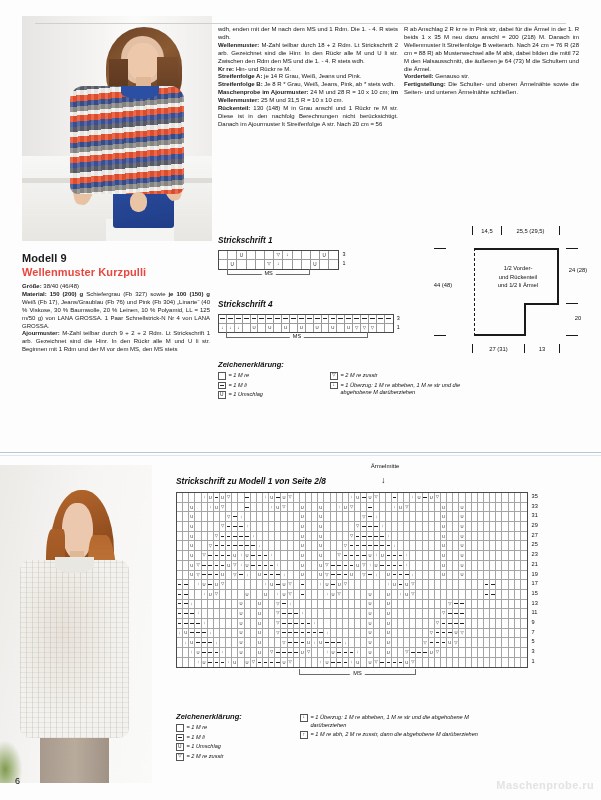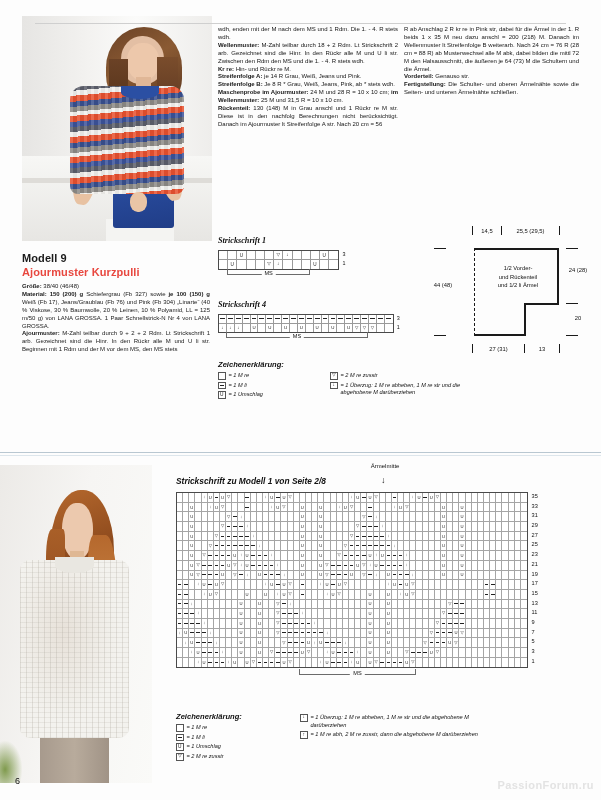--- a/index.html
+++ b/index.html
@@ -131,21 +131,21 @@
 
   .model-num { position:absolute; left:22px; top:252px; font-size:11px;
                font-weight:bold; color:#1b1b1b; letter-spacing:.1px; }
   .model-name{ position:absolute; left:22px; top:266px; font-size:11px;
                font-weight:bold; color:#e8473f; letter-spacing:.1px; }
   .col-left-body { position:absolute; left:22px; top:283px; width:188px;
                    font-size:6.0px; line-height:7.9px; text-align:justify; }
 
   
   .sec-title { position:absolute; font-style:italic; font-weight:bold;
-               font-size:8.2px; color:#111;font-family:Liberation Serif, serif; }
+               font-size:8.2px; color:#111; }
 
   
   .grid { position:absolute; border:1px solid #4a4a4a; display:grid; background:#fff; }
   .cell { border-right:1px solid #9a9a9a; border-bottom:1px solid #9a9a9a;
           position:relative; display:flex; align-items:center; justify-content:center;
           font-size:4.6px; color:#222; font-family:"Liberation Sans",sans-serif; }
   .cell:last-child { border-right:none; }
 
   
   .msbracket { position:absolute; }
@@ -208,21 +208,21 @@
     <div class="m-armL"></div>
     <div class="m-armR"></div>
     <div class="m-top"></div>
     <div class="m-neckline"></div>
     <div class="m-hand"></div>
   </div>
 
   <div class="hr-thin hr-top"></div>
 
   <div class="model-num">Modell 9</div>
-  <div class="model-name">Ajourmuster Kurzpulli</div>
+  <div class="model-name">Wellenmuster Kurzpulli</div>
   <div class="col-left-body"><b>Größe:</b> 38/40 (46/48)<br><b>Material: 150 (200) g</b> Schiefergrau (Fb 327) sowie <b>je 100 (150) g</b> Weiß (Fb 17), Jeans/Graublau (Fb 76) und Pink (Fb 304) „Linarte“ (40 % Viskose, 30 % Baumwolle, 20 % Leinen, 10 % Polyamid, LL = 125 m/50 g) von LANA GROSSA. 1 Paar Schnellstrick-N Nr 4 von LANA GROSSA.<br><b>Ajourmuster:</b> M-Zahl teilbar durch 9 + 2 + 2 Rdm. Lt Strickschrift 1 arb. Gezeichnet sind die Hinr. In den Rückr alle M und U li str. Beginnen mit 1 Rdm und der M vor dem MS, den MS stets</div>
 
   <div class="col col-mid">wdh, enden mit der M nach dem MS und 1 Rdm. Die 1. - 4. R stets wdh.<br><b>Wellenmuster:</b> M-Zahl teilbar durch 18 + 2 Rdm. Lt Strickschrift 2 arb. Gezeichnet sind die Hinr. In den Rückr alle M und U li str. Zwischen den Rdm den MS und die 1. - 4. R stets wdh.<br><b>Kr re:</b> Hin- und Rückr re M.<br><b>Streifenfolge A:</b> je 14 R Grau, Weiß, Jeans und Pink.<br><b>Streifenfolge B:</b> Je 8 R * Grau, Weiß, Jeans, Pink, ab * stets wdh.<br><b>Maschenprobe im Ajourmuster:</b> 24 M und 28 R = 10 x 10 cm; <b>im Wellenmuster:</b> 25 M und 31,5 R = 10 x 10 cm.<br><b>Rückenteil:</b> 130 (148) M in Grau anschl und 1 Rückr re M str. Diese ist in den nachfolg Berechnungen nicht berücksichtigt. Danach im Ajourmuster lt Streifenfolge A str. Nach 20 cm = 56</div>
 
   <div class="col col-right">R ab Anschlag 2 R kr re in Pink str, dabei für die Ärmel in der 1. R beids 1 x 35 M neu dazu anschl = 200 (218) M. Danach im Wellenmuster lt Streifenfolge B weiterarb. Nach 24 cm = 76 R (28 cm = 88 R) ab Musterwechsel alle M abk, dabei bilden die mittl 72 M den Halsausschnitt, die äußeren je 64 (73) M die Schultern und die Ärmel.<br><b>Vorderteil:</b> Genauso str.<br><b>Fertigstellung:</b> Die Schulter- und oberen Ärmelnähte sowie die Seiten- und unteren Ärmelnähte schließen.</div>
 
   <div class="sec-title" style="left:218px; top:236px;">Strickschrift 1</div>
   <div id="ss1-grid" class="grid" style="left: 218px; top: 250px; grid-template-columns: repeat(13, 9.2px); grid-auto-rows: 9.2px;">
       <div class="cell" style="font-size: 4.6px;"></div>
       <div class="cell" style="font-size: 4.6px;"></div>
@@ -2150,15 +2150,15 @@
         <div class="lrow">
           <span class="lbox">
             <span style="font-weight:bold;line-height:1;">↑</span>
           </span>
           <span>= 1 M re abh, 2 M re zusstr, dann die abgehobene M darüberziehen</span>
         </div>
       </div>
   </div>
 
   <div class="pagenum">6</div>
-  <div class="watermark">PassionForum.ru</div>
+  <div class="watermark">Maschenprobe.ru</div>
 
 </div>
 
 </body></html>

